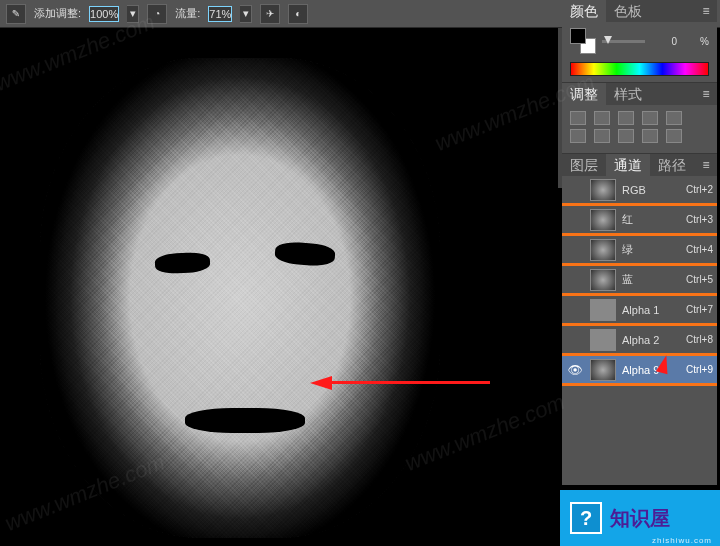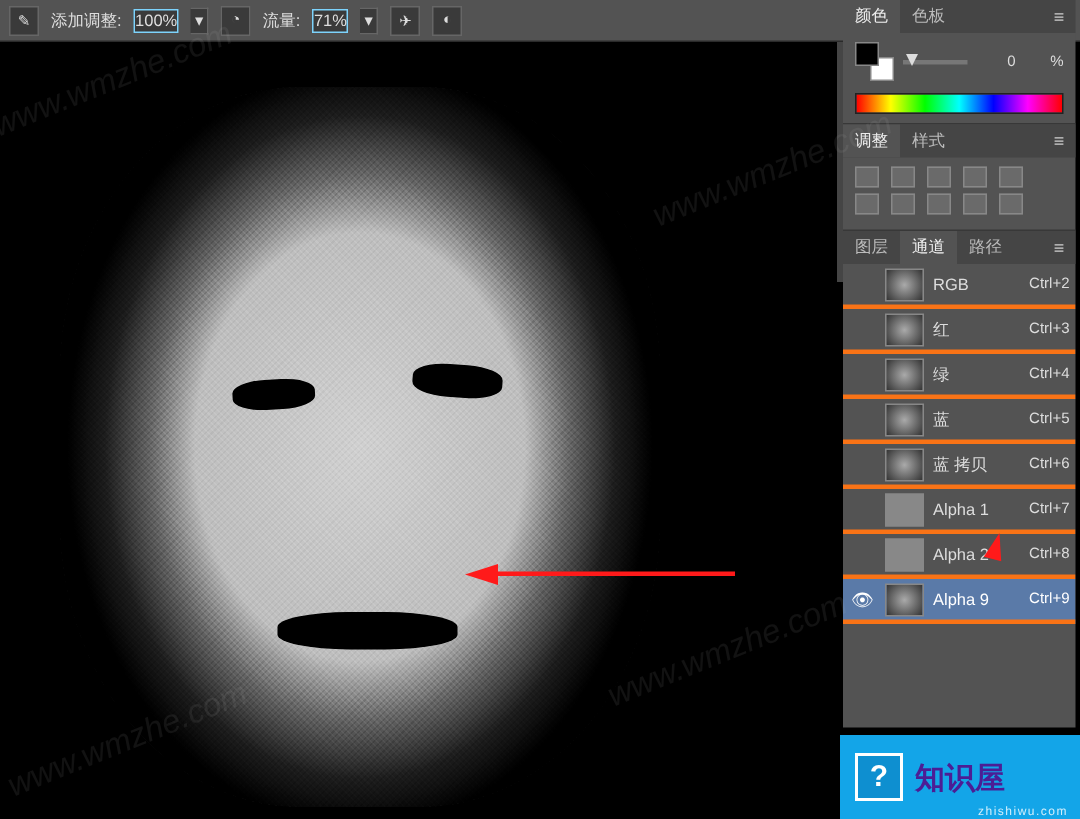--- a/index.html
+++ b/index.html
@@ -22,21 +22,21 @@
 
 .arrow { position: absolute; left: 310px; top: 340px; width: 180px; height: 30px; pointer-events:none; }
 .arrow-head { position:absolute; left:0; top:8px; width:0; height:0; border-top:7px solid transparent; border-bottom:7px solid transparent; border-right:22px solid #ff1a1a; }
 .arrow-line { position:absolute; left:20px; top:13px; width:160px; height:3px; background:#ff1a1a; }
 
 .right-panels { position: absolute; right: 3px; top: 0; width: 155px; height: 485px; background: #535353; display:flex; flex-direction:column; }
 .side-ribbon { position:absolute; left: 540px; top: 28px; width: 22px; height: 160px; background:#454545; display:flex; flex-direction:column; align-items:center; gap:6px; padding-top:10px; }
 .side-ribbon span { color:#ccc; font-size:11px; writing-mode: horizontal-tb; }
 
 .panel-tabs { display:flex; height:22px; background:#454545; }
-.panel-tab { padding: 3px 8px; font-size:11px; color:#bbb; cursor:pointer; }
+.panel-tab { padding: 3px 8px; font-size:14px; color:#bbb; cursor:pointer; }
 .panel-tab.active { background:#535353; color:#eee; }
 .panel-menu-icon { margin-left:auto; width:22px; display:flex; align-items:center; justify-content:center; color:#ccc; font-size:12px; cursor:pointer; }
 
 .color-panel { padding:6px 8px; border-bottom:1px solid #383838; }
 .color-row { display:flex; align-items:center; gap:6px; }
 .swatch-pair { width:26px; height:26px; position:relative; }
 .swatch-pair .bg { position:absolute; right:0; bottom:0; width:16px; height:16px; background:#fff; border:1px solid #888; }
 .swatch-pair .fg { position:absolute; left:0; top:0; width:16px; height:16px; background:#000; border:1px solid #888; }
 .slider-track { flex:1; height:3px; background:#777; position:relative; }
 .slider-thumb { position:absolute; left:4%; top:-4px; width:0; height:0; border-left:4px solid transparent; border-right:4px solid transparent; border-top:8px solid #ddd; }
@@ -182,26 +182,20 @@
           <span class="shortcut">Ctrl+4</span>
         </div>
         <div class="chan-row">
           <span class="eye"></span>
           <span class="thumb face"></span>
           <span class="cname">蓝</span>
           <span class="shortcut">Ctrl+5</span>
         </div>
         <div class="chan-row">
           <span class="eye"></span>
-          <span class="thumb face"></span>
-          <span class="cname">蓝 拷贝</span>
-          <span class="shortcut">Ctrl+6</span>
-        </div>
-        <div class="chan-row">
-          <span class="eye"></span>
           <span class="thumb gray"></span>
           <span class="cname">Alpha 1</span>
           <span class="shortcut">Ctrl+7</span>
         </div>
         <div class="chan-row">
           <span class="eye"></span>
           <span class="thumb gray"></span>
           <span class="cname">Alpha 2</span>
           <span class="shortcut">Ctrl+8</span>
         </div>

